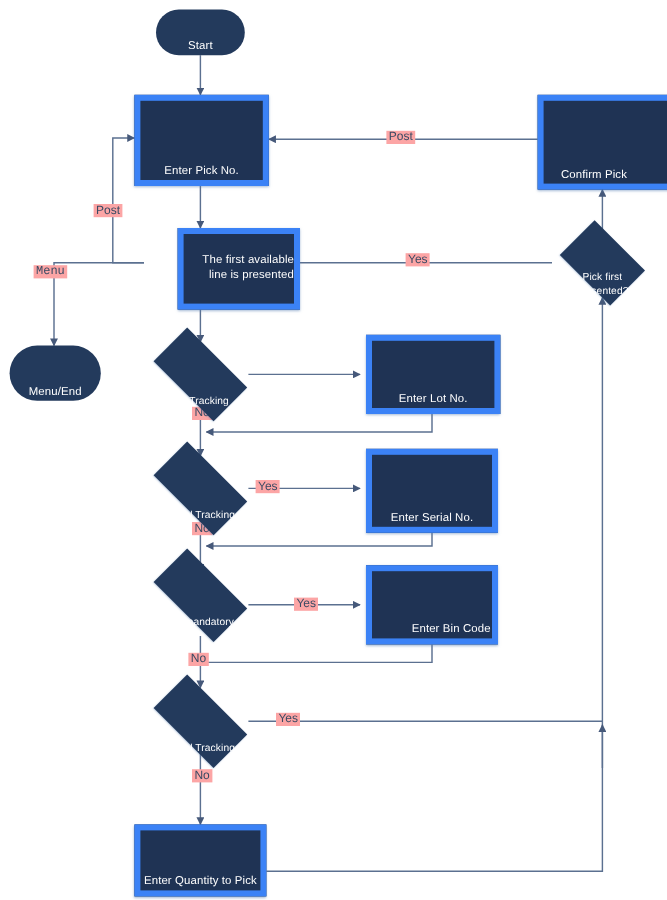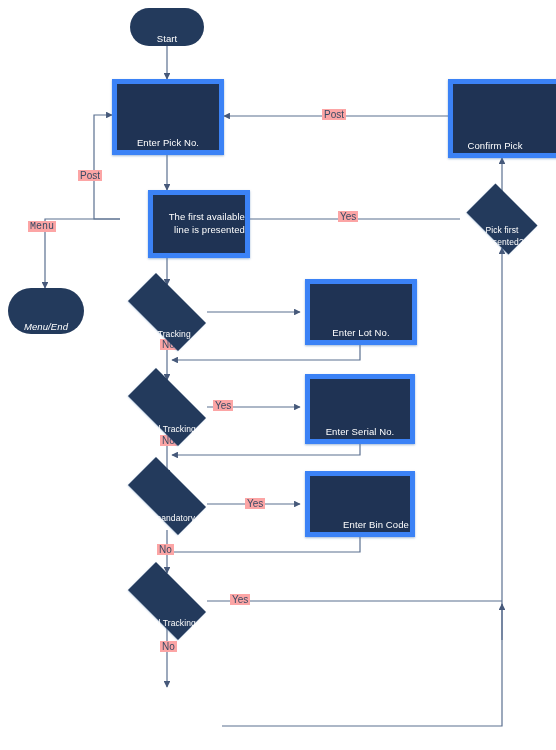--- a/index.html
+++ b/index.html
@@ -152,21 +152,21 @@
   </div>
 
   <div class="node decision" style="left:460px; top:190px; width:84px; height:58px;">
     <div class="dia-shape"></div>
     <div class="dia-label">
       <div>Pick first</div>
       <div>presented?</div>
     </div>
   </div>
 
-  <div class="node terminator" style="left:8px; top:288px; width:76px; height:46px;font-style:italic;">
+  <div class="node terminator" style="left:8px; top:288px; width:76px; height:46px;">
     <span>Menu/End</span>
   </div>
 
   <div class="node decision" style="left:117px; top:284px; width:100px; height:56px;">
     <div class="dia-shape"></div>
     <div class="dia-label">Lot Tracking</div>
   </div>
 
   <div class="node process" style="left:305px; top:279px; width:112px; height:66px;">
     <span>Enter Lot No.</span>
@@ -188,20 +188,23 @@
 
   <div class="node process" style="left:305px; top:471px; width:110px; height:66px;padding-left:32px;">
     <span>Enter Bin Code</span>
   </div>
 
   <div class="node decision" style="left:117px; top:573px; width:100px; height:56px;">
     <div class="dia-shape"></div>
     <div class="dia-label">Serial Tracking</div>
   </div>
 
+  <div class="node process" style="left:112px; top:687px; width:110px; height:60px;">
+    <span>Enter Quantity to Pick</span>
+  </div>
 
   <div class="edge-label" style="left:322px; top:109px;">Post</div>
 
   <div class="edge-label" style="left:78px; top:170px;">Post</div>
 
   <div class="edge-label" style="left:28px; top:221px;font-family:Liberation Mono, monospace;">Menu</div>
 
   <div class="edge-label" style="left:338px; top:211px;">Yes</div>
 
   <div class="edge-label" style="left:160px; top:339px;">No</div>

